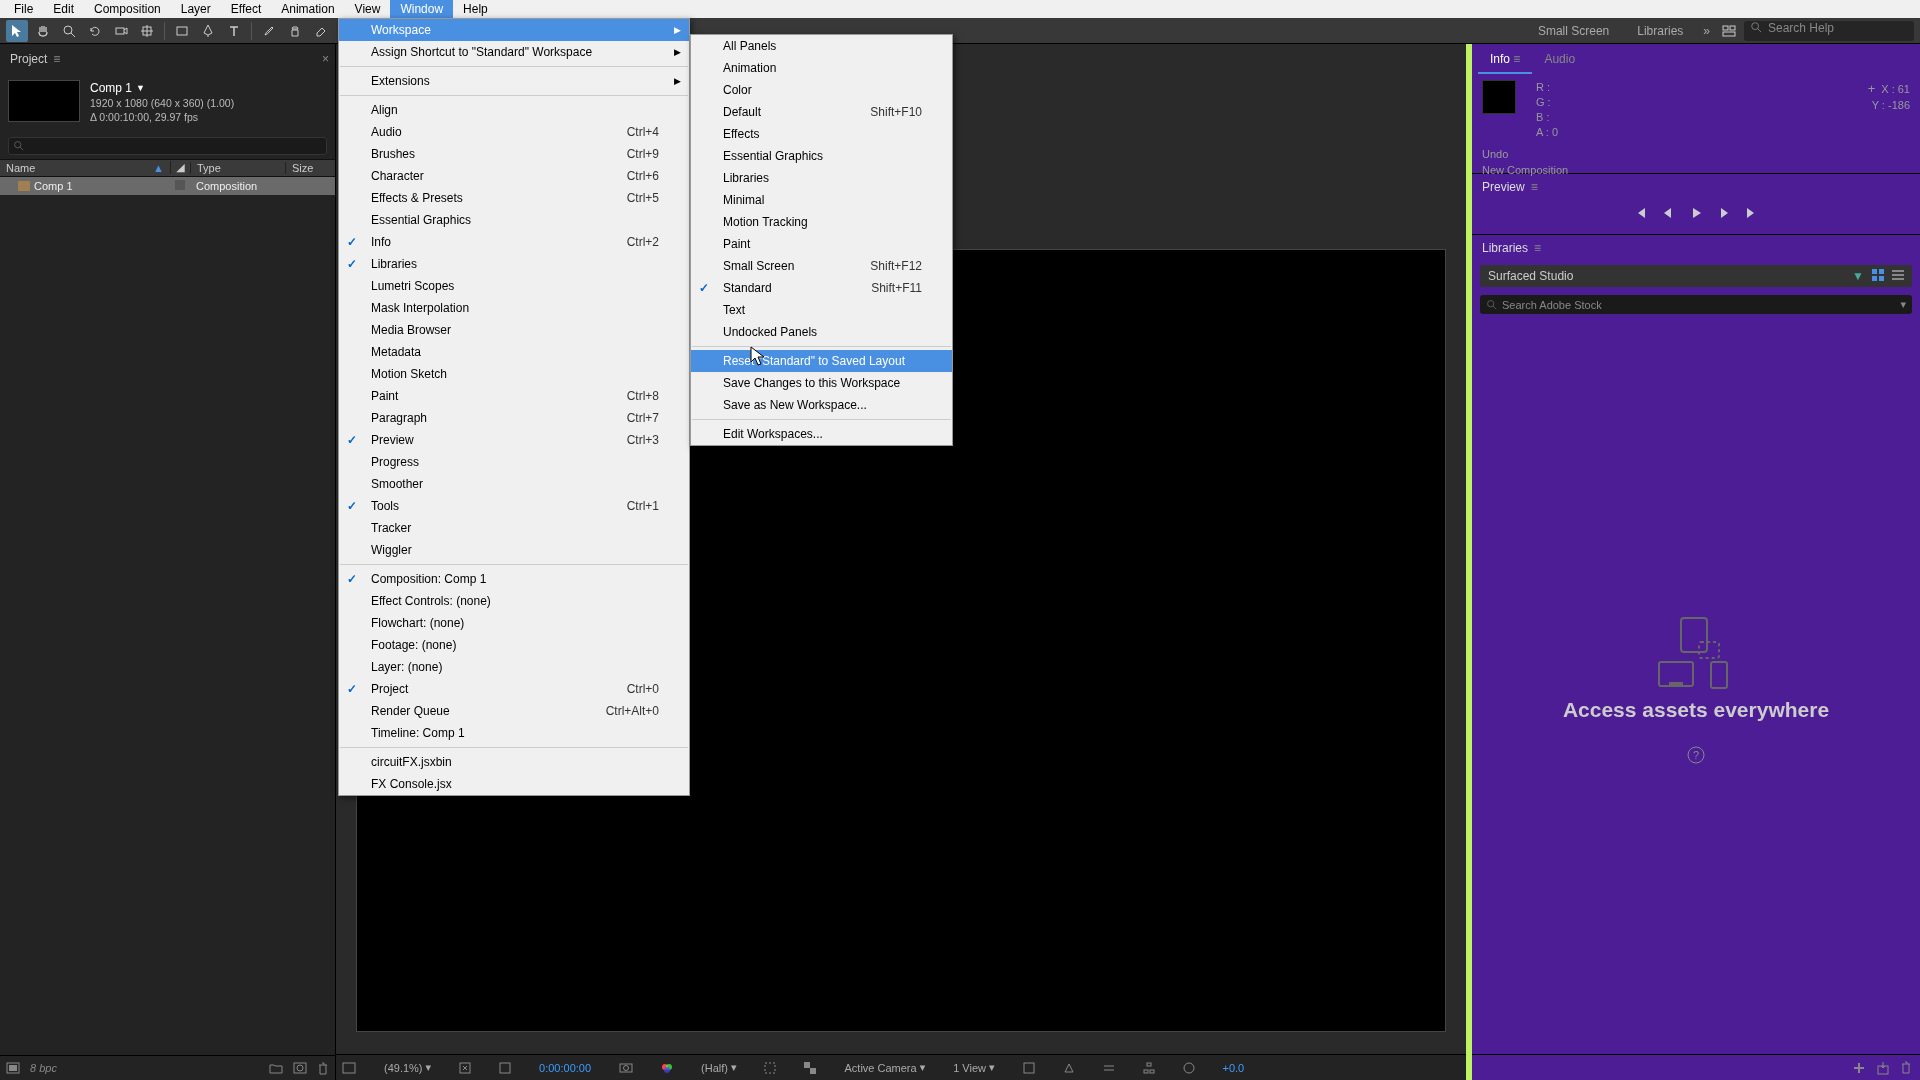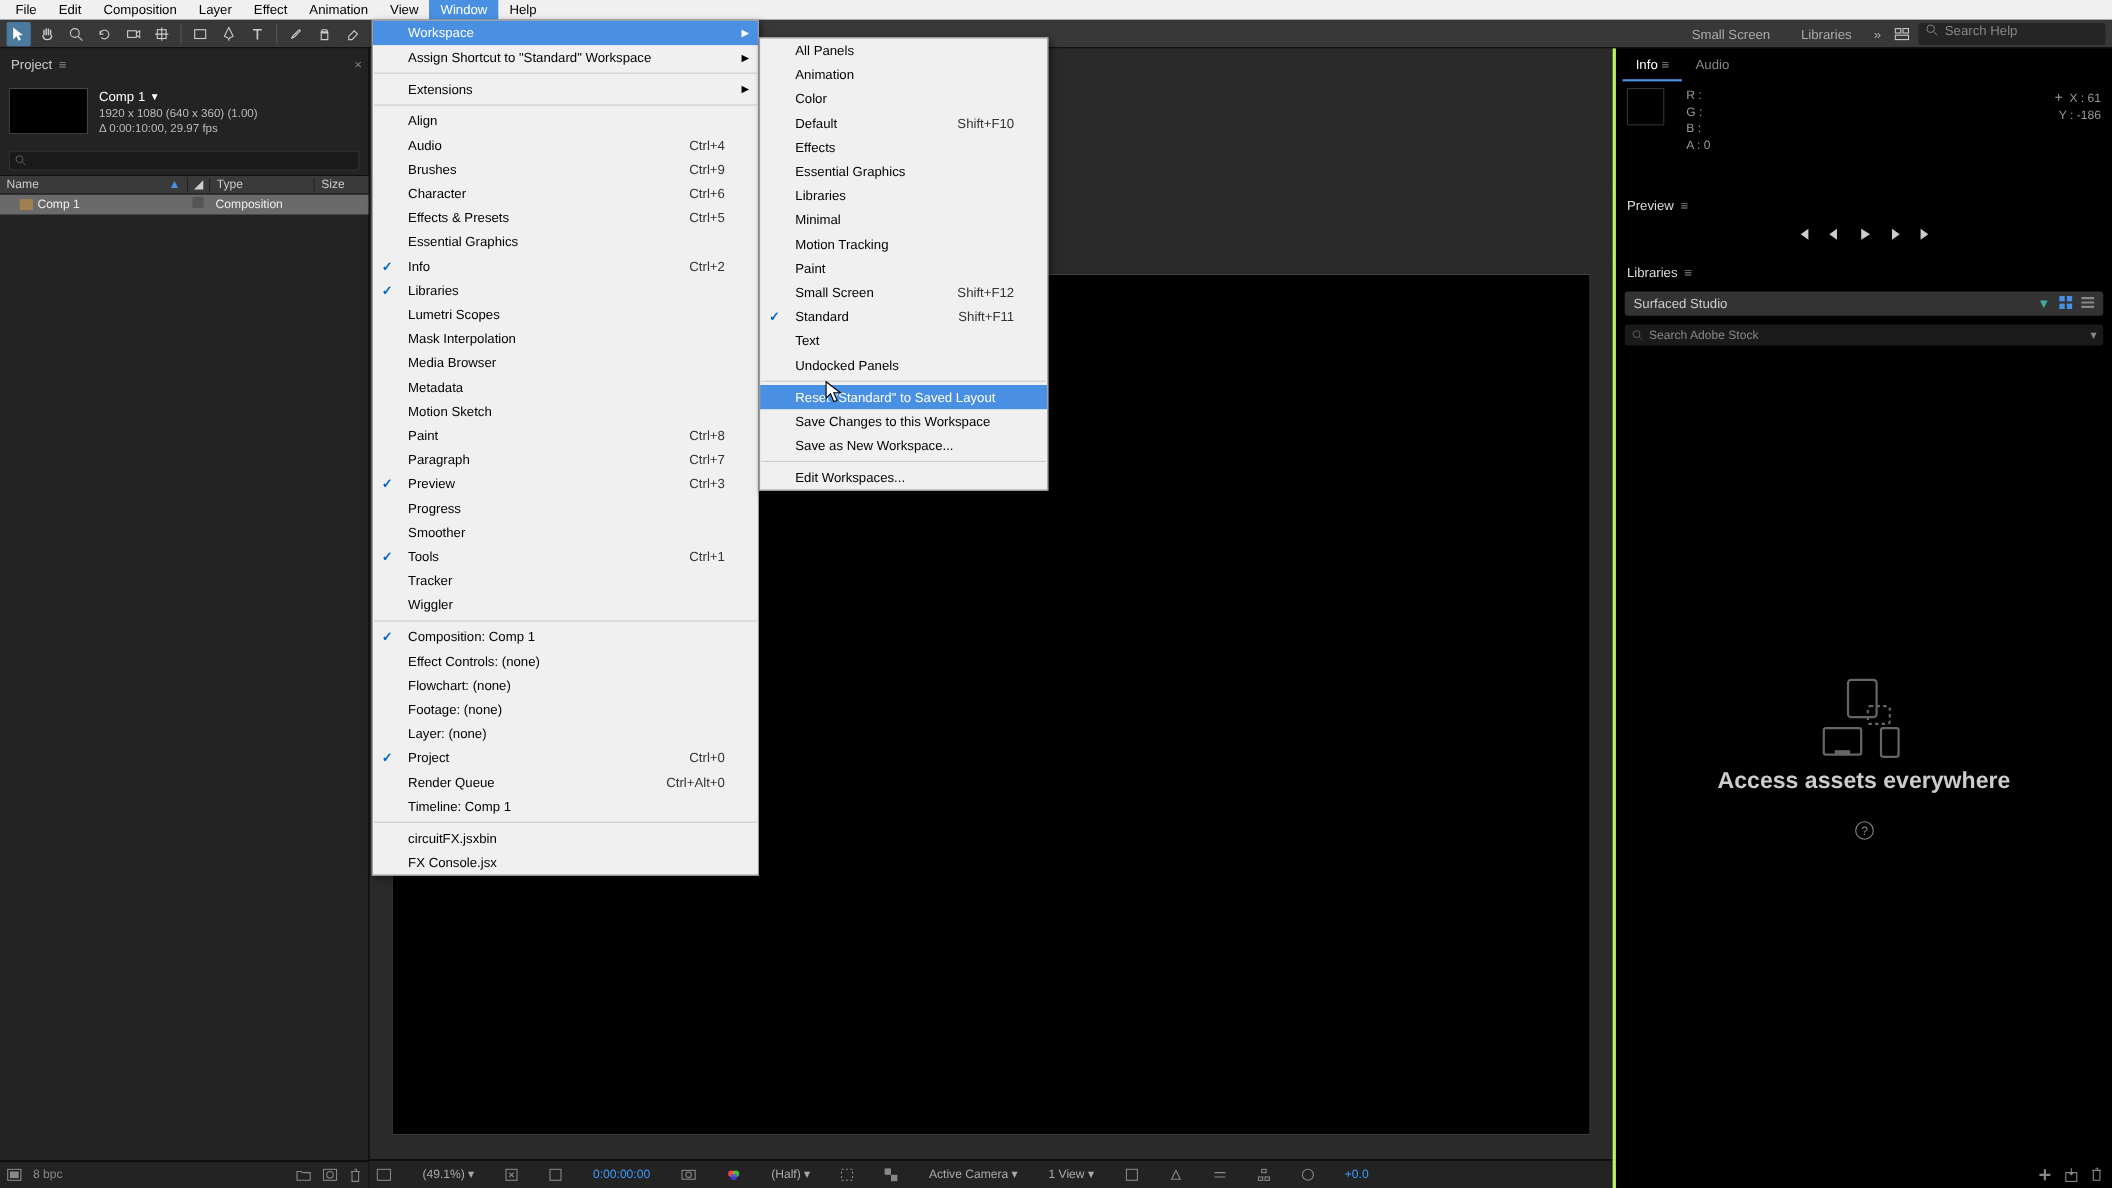--- a/index.html
+++ b/index.html
@@ -30,31 +30,31 @@
 .search-row { padding: 4px 8px; }
 .search-box { background:#1a1a1a; border:1px solid #333; height:18px; width:100%; border-radius:3px; display:flex; align-items:center; padding:0 4px; color:#777; }
 .proj-table-header { display:flex; background:#3a3a3a; height:18px; align-items:center; font-size:11px; border-top:1px solid #111; border-bottom:1px solid #111; }
 .pth-name { flex:1; padding-left:6px; }
 .pth-type { width:95px; padding-left:6px; border-left:1px solid #222; }
 .pth-size { width:50px; padding-left:6px; border-left:1px solid #222; }
 .proj-row { display:flex; height:18px; align-items:center; font-size:11px; background:#6a6a6a; color:#eee; }
 .pr-name { flex:1; padding-left:18px; display:flex; align-items:center; gap:4px; }
 .pr-type { width:95px; padding-left:6px; }
 .pr-size { width:50px; }
-.proj-footer { position:absolute; bottom:0; left:0; right:0; height:24px; background:#232323; border-top:1px solid #000; display:flex; align-items:center; padding:12px 6px; gap:10px; font-size:11px; color:#888; }
+.proj-footer { position:absolute; bottom:0; left:0; right:0; height:24px; background:#232323; border-top:1px solid #000; display:flex; align-items:center; padding:12px 6px; gap:10px; font-size:11px; color:#888;font-style:italic; }
 
 
 .center { position:absolute; left:336px; right:454px; top:44px; bottom:0; background:#2a2a2a; }
 .viewer { position:absolute; left:20px; right:20px; top:205px; bottom:48px; background:#000; border:1px solid #444; }
 .viewer-footer { position:absolute; bottom:0; left:0; right:0; height:26px; background:#232323; display:flex; align-items:center; padding:0 6px; gap:28px; font-size:11px; color:#aaa; border-top:1px solid #000; }
 .vf-item { display:flex; align-items:center; gap:3px; }
 .timecode-blue { color:#3b9cff;text-align:center; }
 
 
-.right-panel { position:absolute; right:0; top:44px; width:454px; bottom:0; background:#000000; border-left:3px solid #bef264; display:flex; flex-direction:column;justify-content:flex-end; }
+.right-panel { position:absolute; right:0; top:44px; width:454px; bottom:0; background:#4c1d95; border-left:6px solid #bef264; display:flex; flex-direction:column;justify-content:flex-end; }
 .right-top { height: 130px; border-bottom:1px solid #000; }
 .right-tabs { display:flex; padding: 2px 0 0 6px; gap:0; font-size:12px; color:#888; }
 .rt-tab { padding:6px 12px; }
 .rt-tab.active { color:#fff; border-bottom:2px solid #4a90e2; }
 .info-body { padding:6px 10px; font-size:11px; color:#999; display:flex; gap:20px; }
 .info-swatch { width:34px; height:34px; background:#000; border:1px solid #333; }
 .info-rgba { line-height:1.35; }
 .info-xy { line-height:1.35; margin-left:auto; }
 .undo-lines { padding: 2px 10px; font-size:11px; color:#999; line-height:1.4; }
 
@@ -349,20 +349,24 @@
       <div class="info-rgba">
         <div>R :</div>
           <div>G :</div>
           <div>B :</div>
           <div>A : 0</div>
       </div>
       <div class="info-xy">
         <div style="text-align:right"><span style="font-size:13px;margin-right:6px">+</span><span>X : 61</span></div>
         <div style="text-align:right">Y : -186</div>
       </div>
+    </div>
+    <div class="undo-lines">
+      <div>Undo</div>
+      <div>New Composition</div>
     </div>
   </div>
 
   <div class="preview-panel">
     <div class="panel-head">
         <span>Preview</span> 
         <span style="color:#888">≡</span>
       </div>
     <div class="preview-controls">
       <span>

